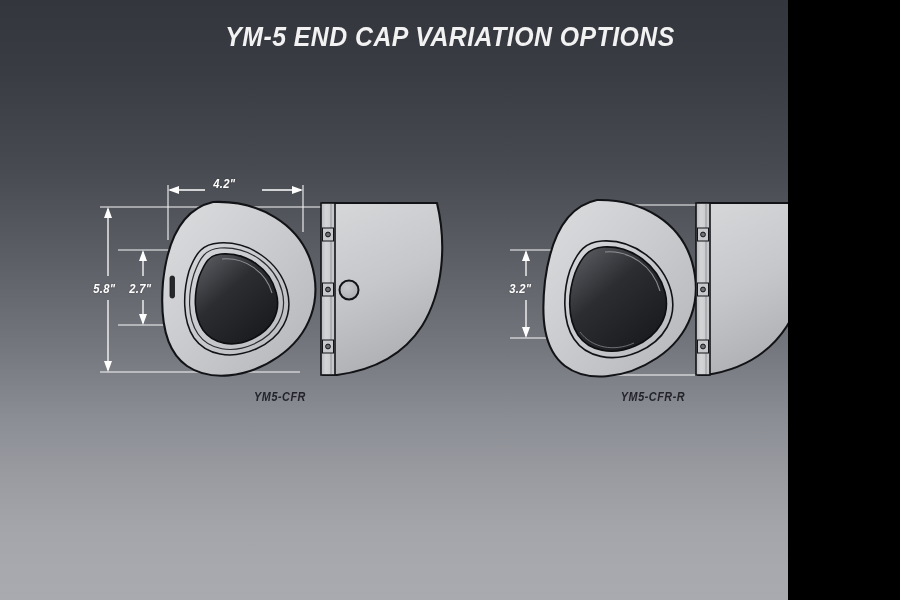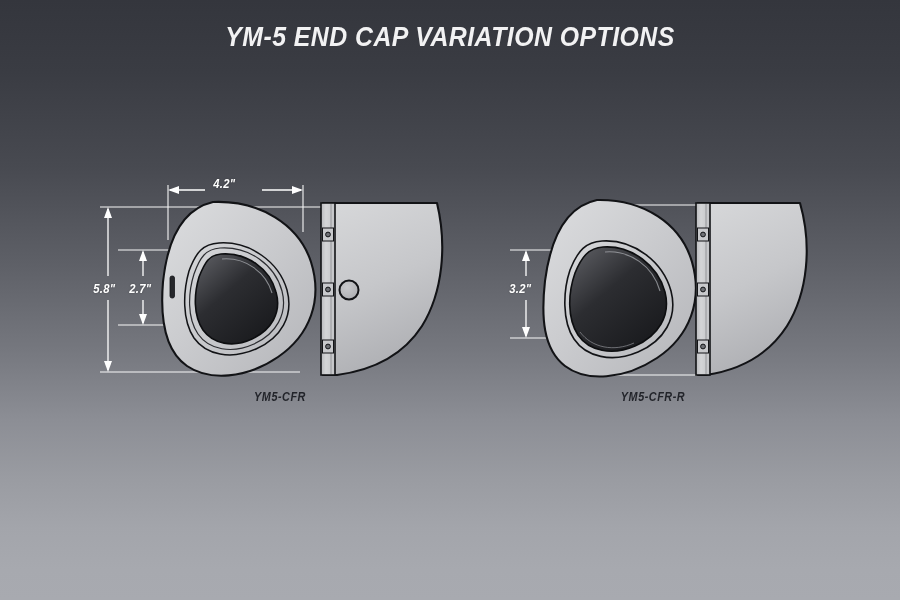--- a/index.html
+++ b/index.html
@@ -2,21 +2,21 @@
 <html><head>
 <meta charset="utf-8">
 <style>
   html, body {
     margin: 0;
     padding: 0;
     background: #000;
   }
   #stage {
     position: relative;
-    width: 900px;
+    width: 788px;
     height: 600px;
     overflow: hidden;
     background: linear-gradient(180deg,
       #34363d 0%,
       #3a3c43 12%,
       #484a51 28%,
       #5e6067 44%,
       #75777e 58%,
       #8c8e95 70%,
       #9a9ca2 80%,

